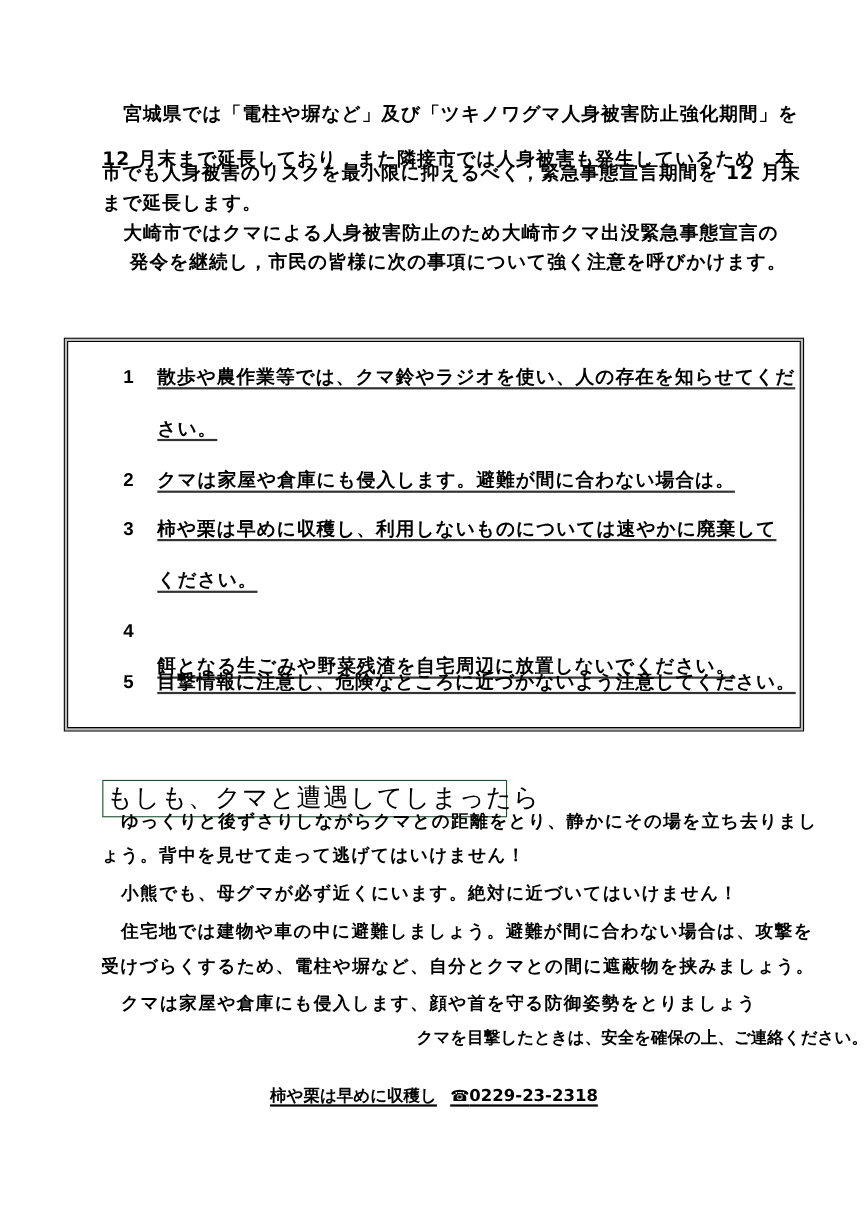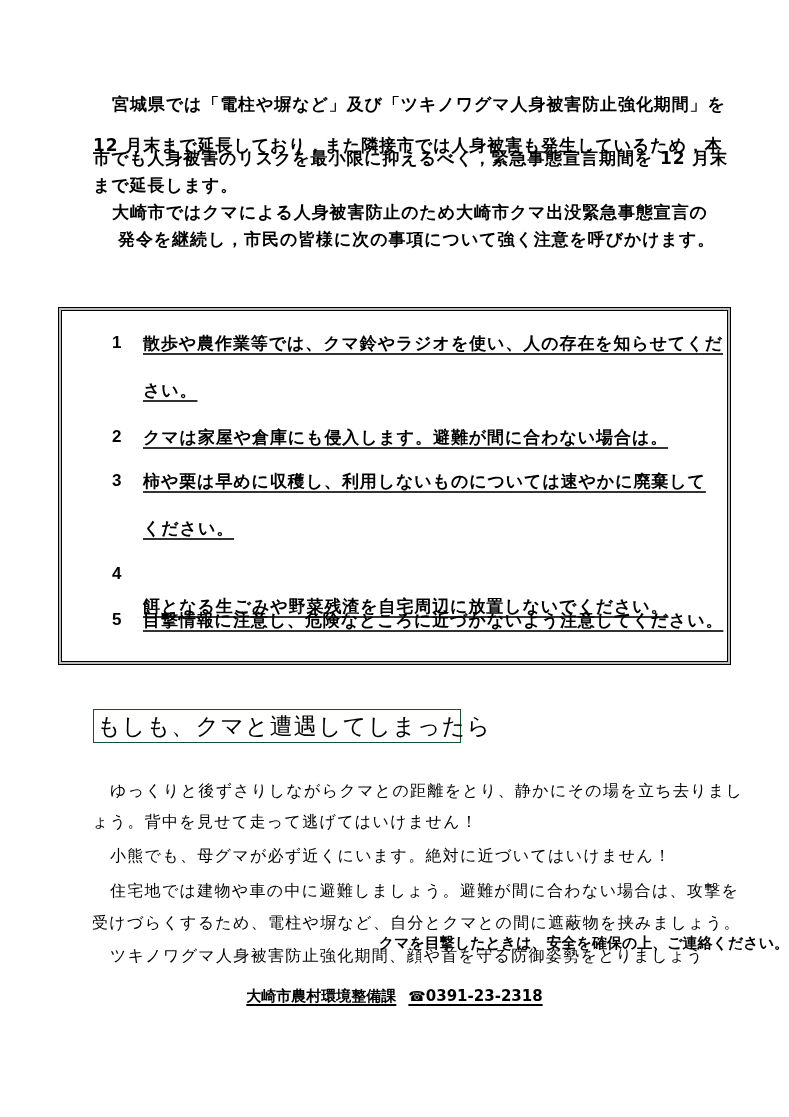--- a/index.html
+++ b/index.html
@@ -32,22 +32,22 @@
   }
 
   .heading-box {
     position: absolute; left: 93px; top: 697px; width: 368px; height: 34px;
     border: 1px solid #14532d; box-sizing: border-box;
     font-size: 23px; line-height: 32px; padding-left: 3px;
     white-space: nowrap; letter-spacing: 1.2px; margin-top: 12px;
   }
 
   .low-line {
-    position: absolute; left: 92px; font-size: 16px; font-weight: normal;
-    line-height: 26px; white-space: nowrap; letter-spacing: 1.3px; margin-top: 44px;
+    position: absolute; left: 92px; font-size: 16px; font-weight: bold;
+    line-height: 26px; white-space: nowrap; letter-spacing: 1.3px;
   }
   .low-indent { left: 110px; }
 
   .footer-line {
     position: absolute; left: 0; width: 789px; text-align: center;
     font-size: 15px; font-weight: bold; line-height: 22px; white-space: nowrap;
   }
   .footer-contact span.u {
     text-decoration: underline; text-decoration-thickness: 1.5px; text-underline-offset: 3px;
   }
@@ -91,19 +91,19 @@
   </div>
 </div>
 
 <div class="heading-box">もしも、クマと遭遇してしまったら</div>
 <div>
   <div class="low-line low-indent" style="top:734px;">ゆっくりと後ずさりしながらクマとの距離をとり、静かにその場を立ち去りまし</div>
   <div class="low-line" style="top:765px;">ょう。背中を見せて走って逃げてはいけません！</div>
   <div class="low-line low-indent" style="top:799px;">小熊でも、母グマが必ず近くにいます。絶対に近づいてはいけません！</div>
   <div class="low-line low-indent" style="top:834px;">住宅地では建物や車の中に避難しましょう。避難が間に合わない場合は、攻撃を</div>
   <div class="low-line" style="top:866px;text-align:right;">受けづらくするため、電柱や塀など、自分とクマとの間に遮蔽物を挟みましょう。</div>
-  <div class="low-line low-indent" style="top:899px;">ツキノワグマ人身被害防止強化期間、顔や首を守る防御姿勢をとりましょう</div>
+  <div class="low-line low-indent" style="top:899px;">クマは家屋や倉庫にも侵入します、顔や首を守る防御姿勢をとりましょう</div>
 </div>
 
 <div class="footer-line" style="top:932px;text-align:right;">クマを目撃したときは、安全を確保の上、ご連絡ください。</div>
 <div class="footer-line footer-contact" style="top:985px;">
-  <span class="u">大崎市農村環境整備課</span><span class="u"><span class="phone-icon">☎</span><span>0391-23-2318</span></span>
+  <span class="u">柿や栗は早めに収穫し</span><span class="u"><span class="phone-icon">☎</span><span>0229-23-2318</span></span>
 </div>
 
 </body></html>

